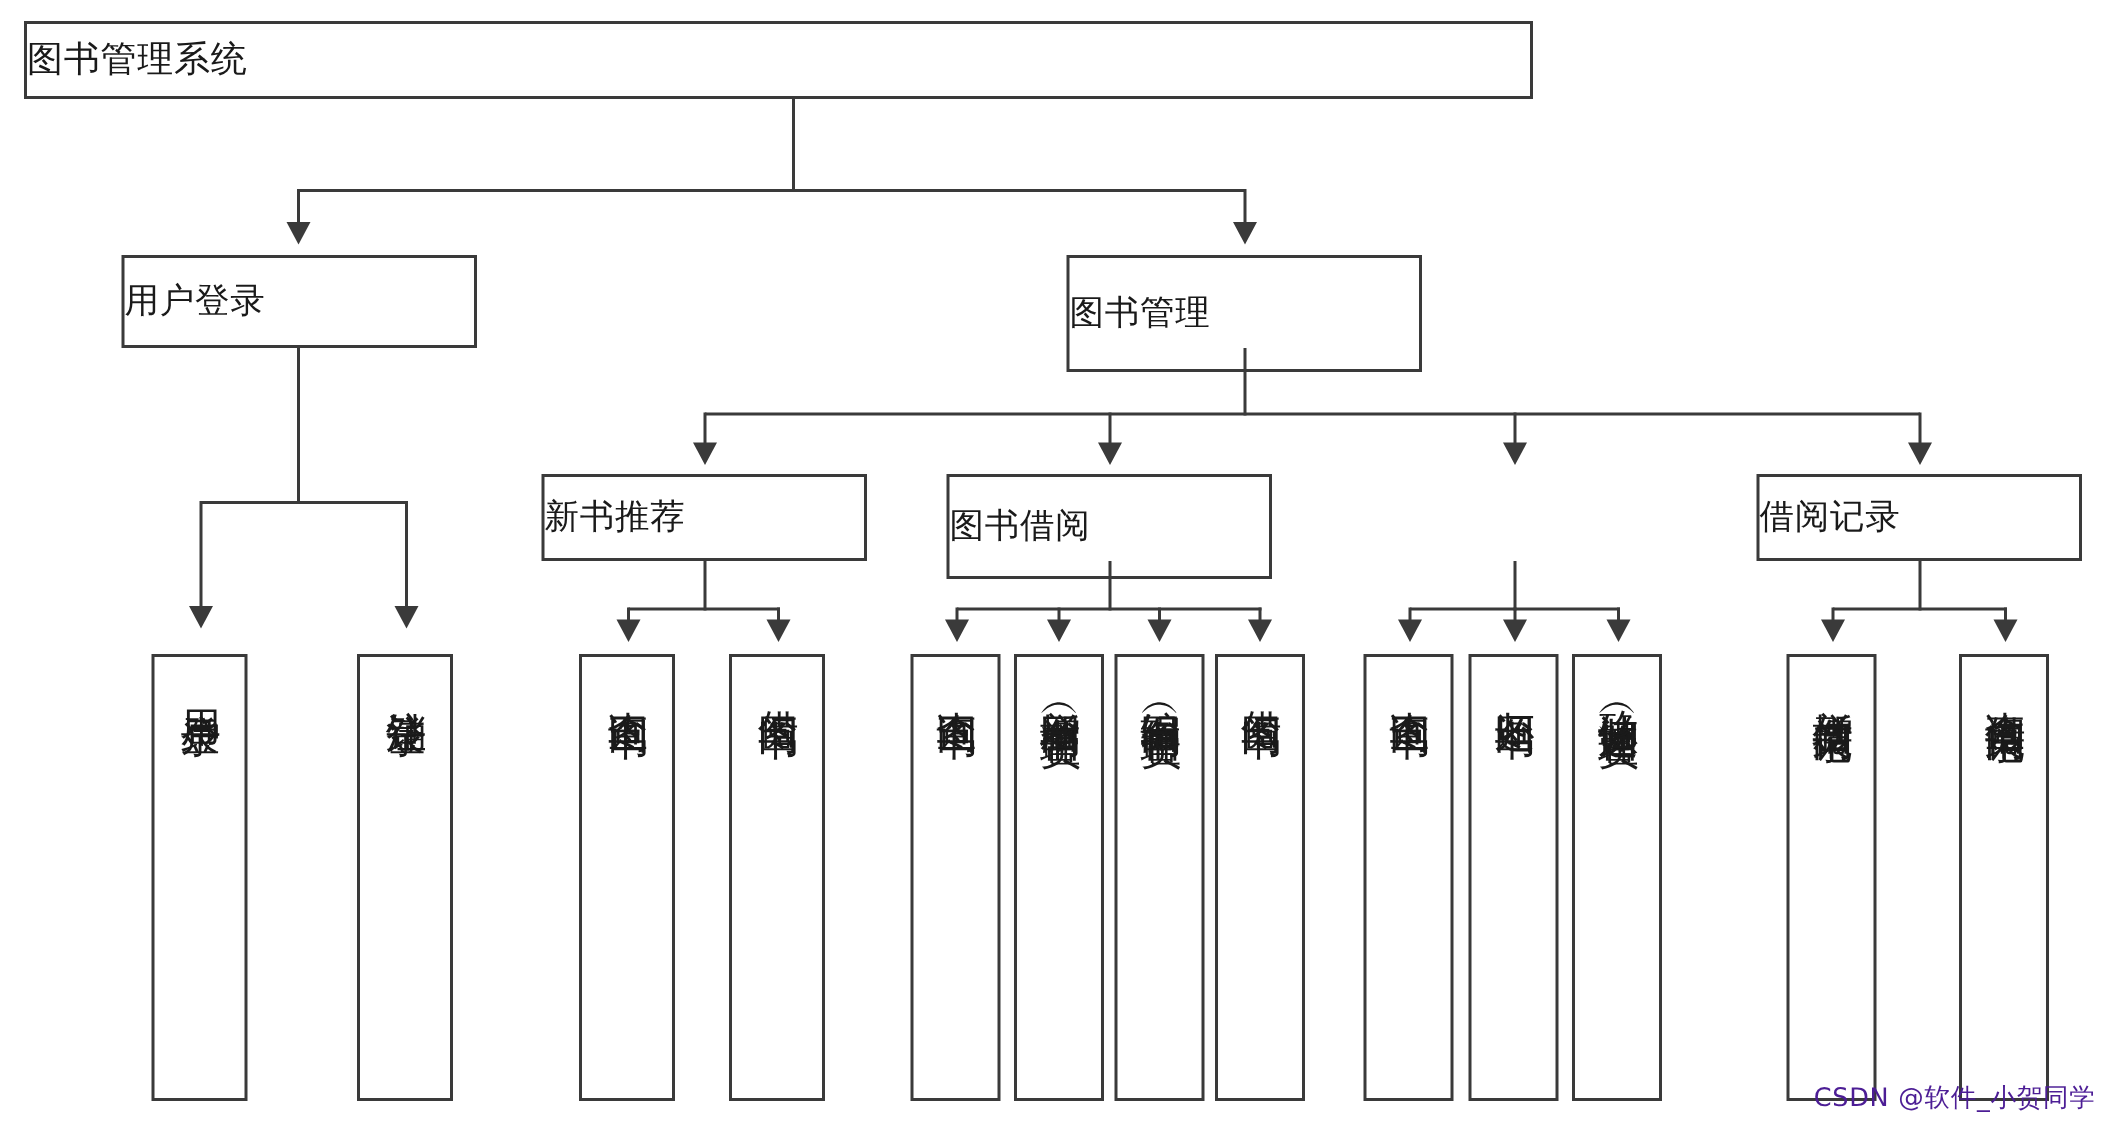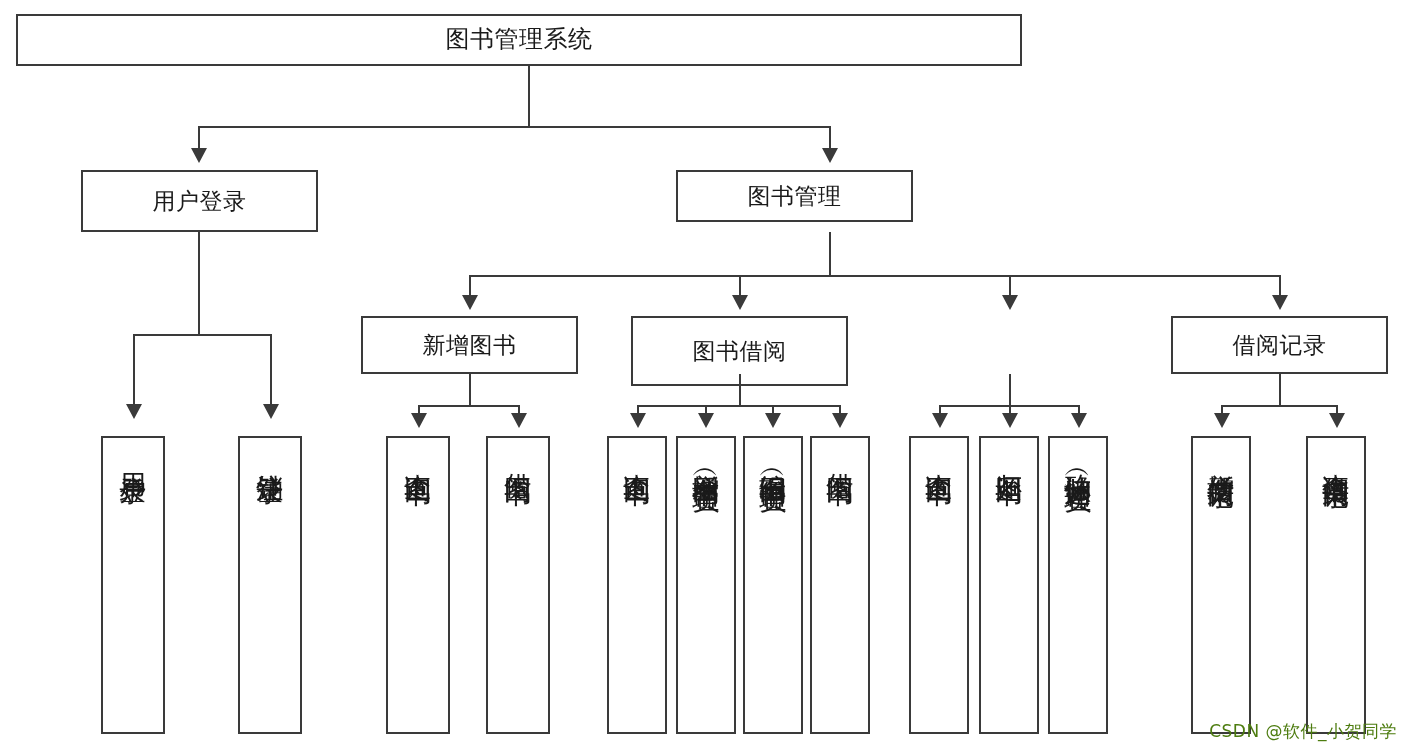--- a/index.html
+++ b/index.html
@@ -15,21 +15,21 @@
     background:#ffffff;
     overflow:hidden;
   }
   .node{
     position:absolute;
     box-sizing:border-box;
     background:#ffffff;
     border:2.4px solid #3a3a3a;
     display:flex;
     align-items:center;
-    justify-content:center;
+    justify-content:flex-start;
     text-align:center;
   }
   .node .label{
     color:#1a1a1a;
     line-height:1.15;
     letter-spacing:0.5px;
     white-space:nowrap;
   }
   
   .node.h .label{
@@ -63,21 +63,21 @@
     width:0;height:0;
     border-left:8px solid transparent;
     border-right:8px solid transparent;
     border-top:15px solid #3a3a3a;
   }
   #watermark{
     position:absolute;
     right:8px;
     bottom:4px;
     font-size:17px;
-    color:#4d7c0f;
+    color:#4c1d95;
     letter-spacing:0.5px;
     white-space:nowrap;
     pointer-events:none;
   }
 </style>
 </head>
 <body>
 
 <div id="diagram-root">
 
@@ -89,21 +89,21 @@
   <div class="conn hline" style="left:199px;top:126px;width:631px;"></div>
   <div class="conn vline" style="left:198px;top:126px;height:24px;"></div>
   <div class="arrow" style="left:191px;top:148px;"></div>
   <div class="conn vline" style="left:829px;top:126px;height:24px;"></div>
   <div class="arrow" style="left:822px;top:148px;"></div>
 
   <div class="node h" style="left:81px;top:170px;width:237px;height:62px;">
     <span class="label">用户登录</span>
   </div>
 
-  <div class="node h" style="left:676px;top:170px;width:237px;height:52px;">
+  <div class="node h" style="left:711px;top:170px;width:237px;height:78px;">
     <span class="label">图书管理</span>
   </div>
 
   <div class="conn vline" style="left:198px;top:232px;height:104px;"></div>
   <div class="conn hline" style="left:134px;top:334px;width:138px;"></div>
   <div class="conn vline" style="left:133px;top:334px;height:72px;"></div>
   <div class="arrow" style="left:126px;top:404px;"></div>
   <div class="conn vline" style="left:270px;top:334px;height:72px;"></div>
   <div class="arrow" style="left:263px;top:404px;"></div>
 
@@ -112,21 +112,21 @@
   <div class="conn vline" style="left:469px;top:275px;height:22px;"></div>
   <div class="arrow" style="left:462px;top:295px;"></div>
   <div class="conn vline" style="left:739px;top:275px;height:22px;"></div>
   <div class="arrow" style="left:732px;top:295px;"></div>
   <div class="conn vline" style="left:1009px;top:275px;height:22px;"></div>
   <div class="arrow" style="left:1002px;top:295px;"></div>
   <div class="conn vline" style="left:1279px;top:275px;height:22px;"></div>
   <div class="arrow" style="left:1272px;top:295px;"></div>
 
   <div class="node h" style="left:361px;top:316px;width:217px;height:58px;">
-    <span class="label">新增图书</span>
+    <span class="label">新书推荐</span>
   </div>
   <div class="node h" style="left:631px;top:316px;width:217px;height:70px;">
     <span class="label">图书借阅</span>
   </div>
   <div class="node h" style="left:1171px;top:316px;width:217px;height:58px;">
     <span class="label">借阅记录</span>
   </div>
 
   <div class="conn vline" style="left:469px;top:374px;height:33px;"></div>
   <div class="conn hline" style="left:419px;top:405px;width:101px;"></div>

